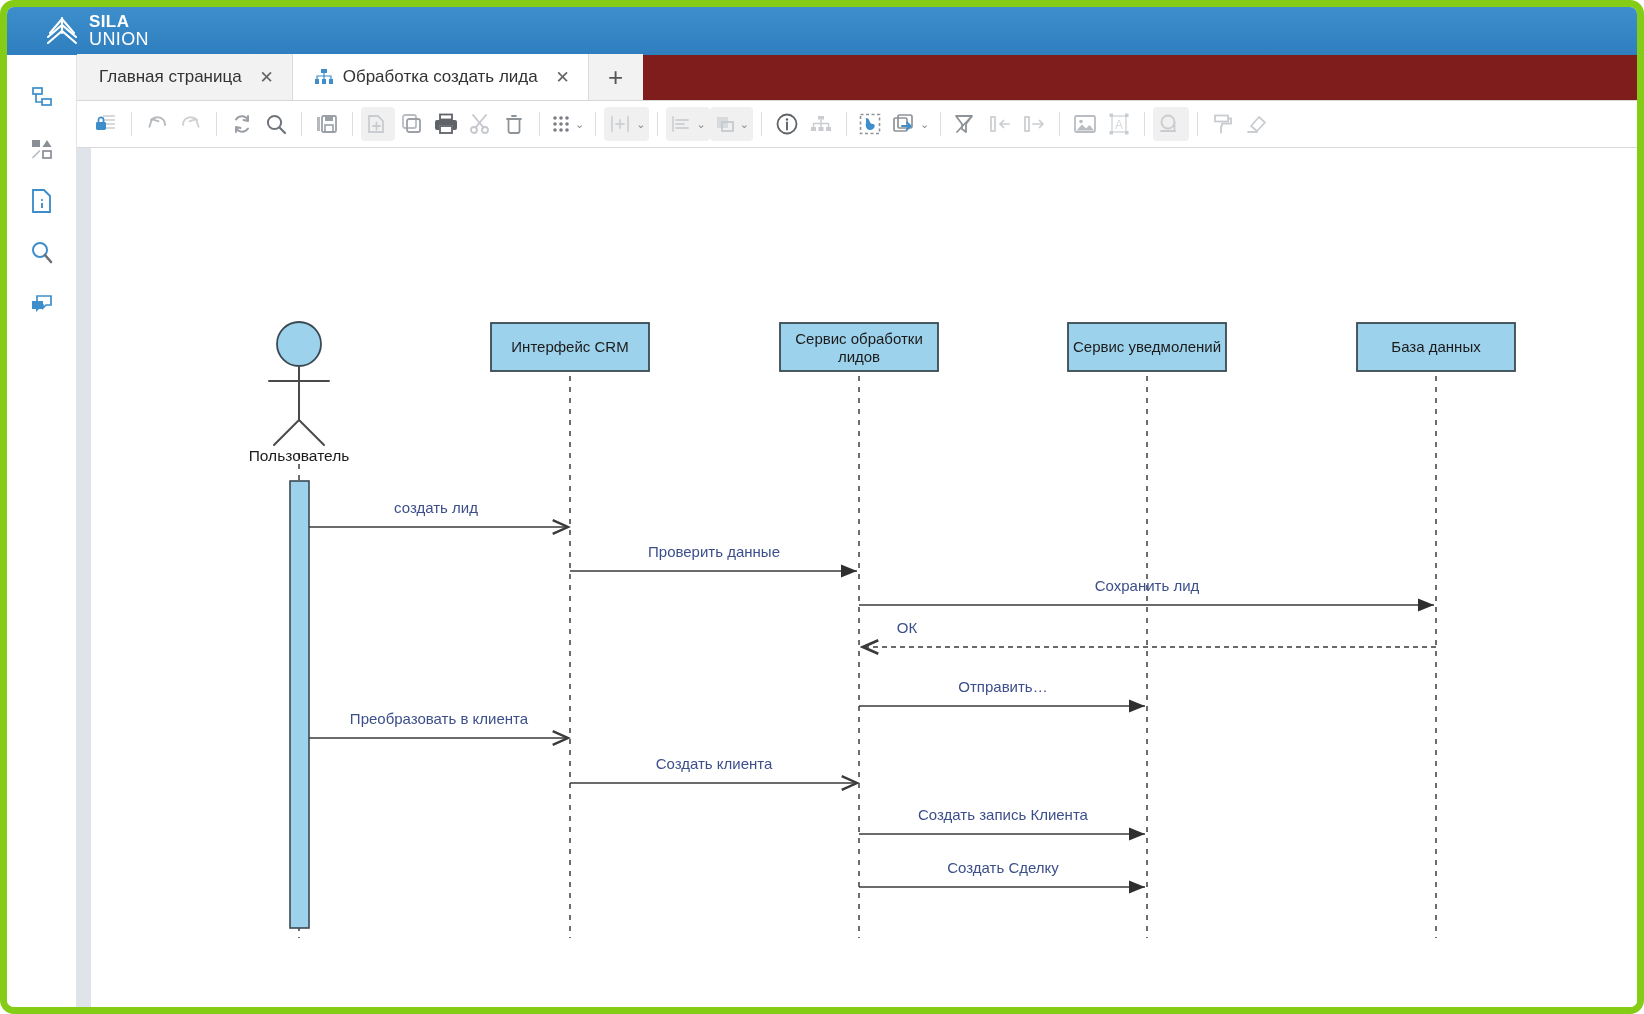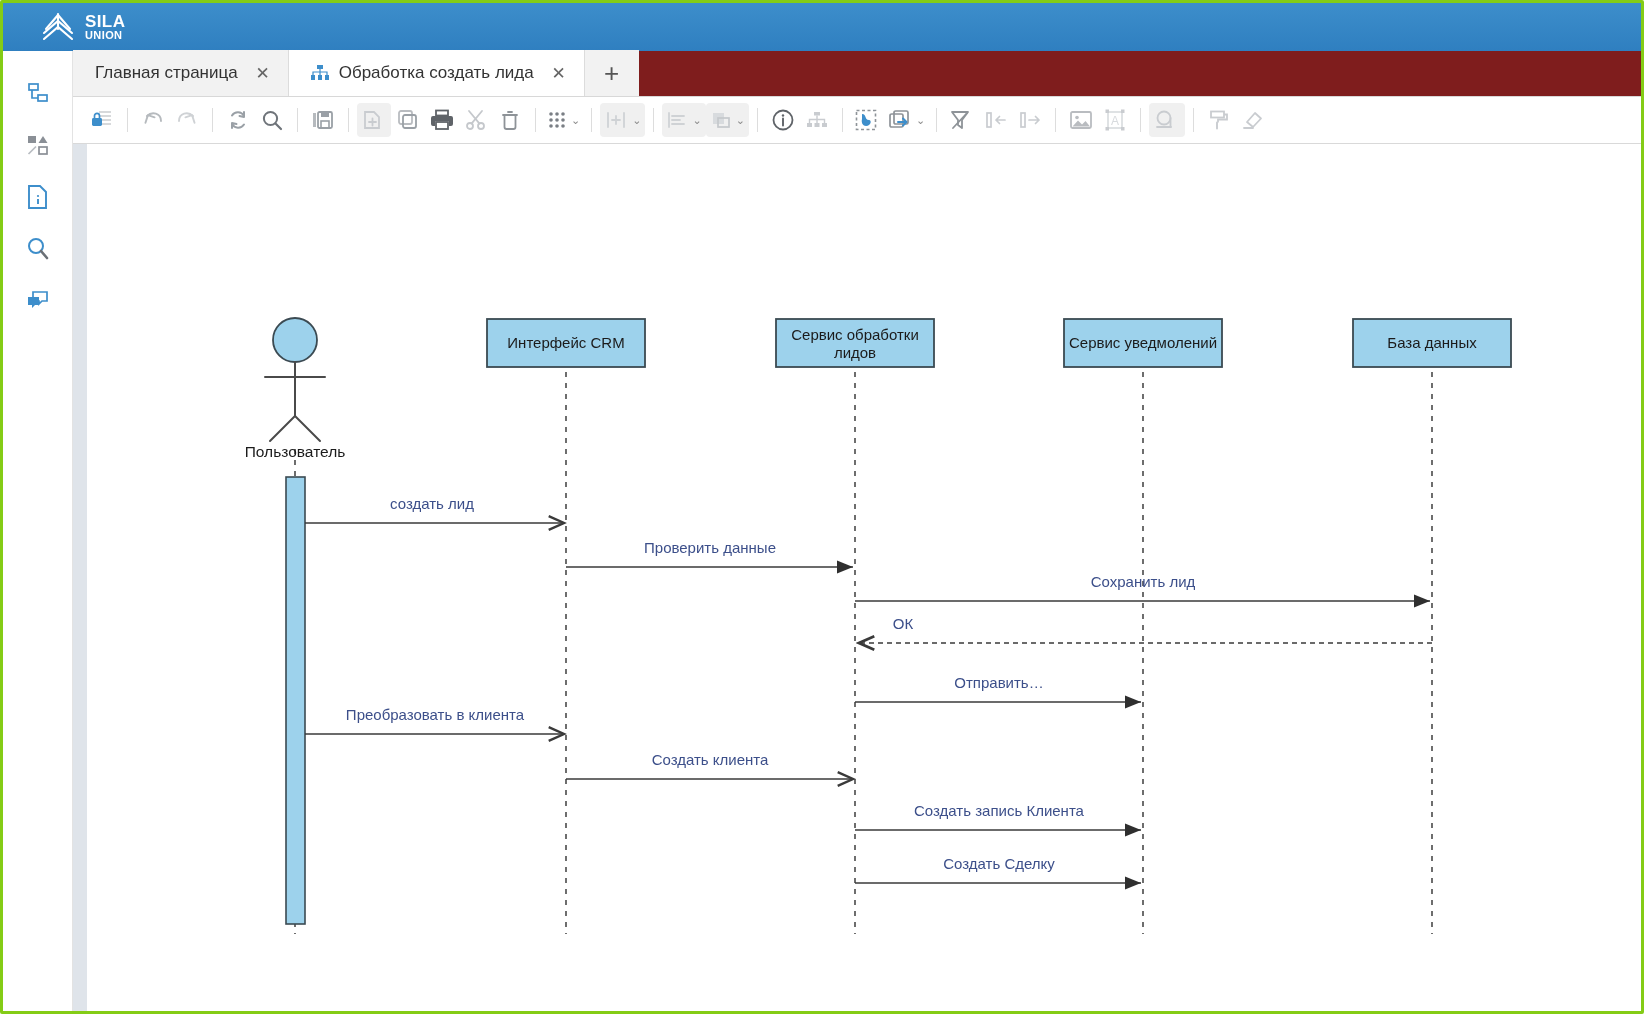--- a/index.html
+++ b/index.html
@@ -7,38 +7,38 @@
     margin: 0; padding: 0;
     width: 1644px; height: 1014px;
     background: #ffffff;
     font-family: "Liberation Sans", sans-serif;
     overflow: hidden;
   }
   #app {
     position: relative;
     width: 1644px; height: 1014px;
     background: #ffffff;
-    border: 3px solid #84cc16;
-    border-radius: 2px;
+    border: 7px solid #84cc16;
+    border-radius: 14px;
     overflow: hidden;
   }
 
   
   .brandbar {
     position: absolute; left: 0; top: 0;
     width: 100%; height: 48px;
     background: linear-gradient(180deg,#3d8ecb 0%, #2f7fc0 100%);
     display: flex; align-items: center;
   }
   .brand-logo { margin-left: 38px; display:flex; align-items:center; }
   .brand-text {
     margin-left: 10px; color:#ffffff; line-height: 1.02;
   }
   .brand-text .l1 { font-size: 17px; font-weight: bold; letter-spacing: .4px; }
-  .brand-text .l2 { font-size: 11px; font-weight: bold; letter-spacing: .4px; }
+  .brand-text .l2 { font-size: 18px; font-weight: normal; letter-spacing: .4px; }
 
   
   .rail {
     position: absolute; left: 0; top: 48px;
     width: 70px; height: 966px;
     background: #ffffff;
     border-right: 1px solid #e3e3e3;
     display: flex; flex-direction: column; align-items: center;
     padding-top: 16px;
   }

